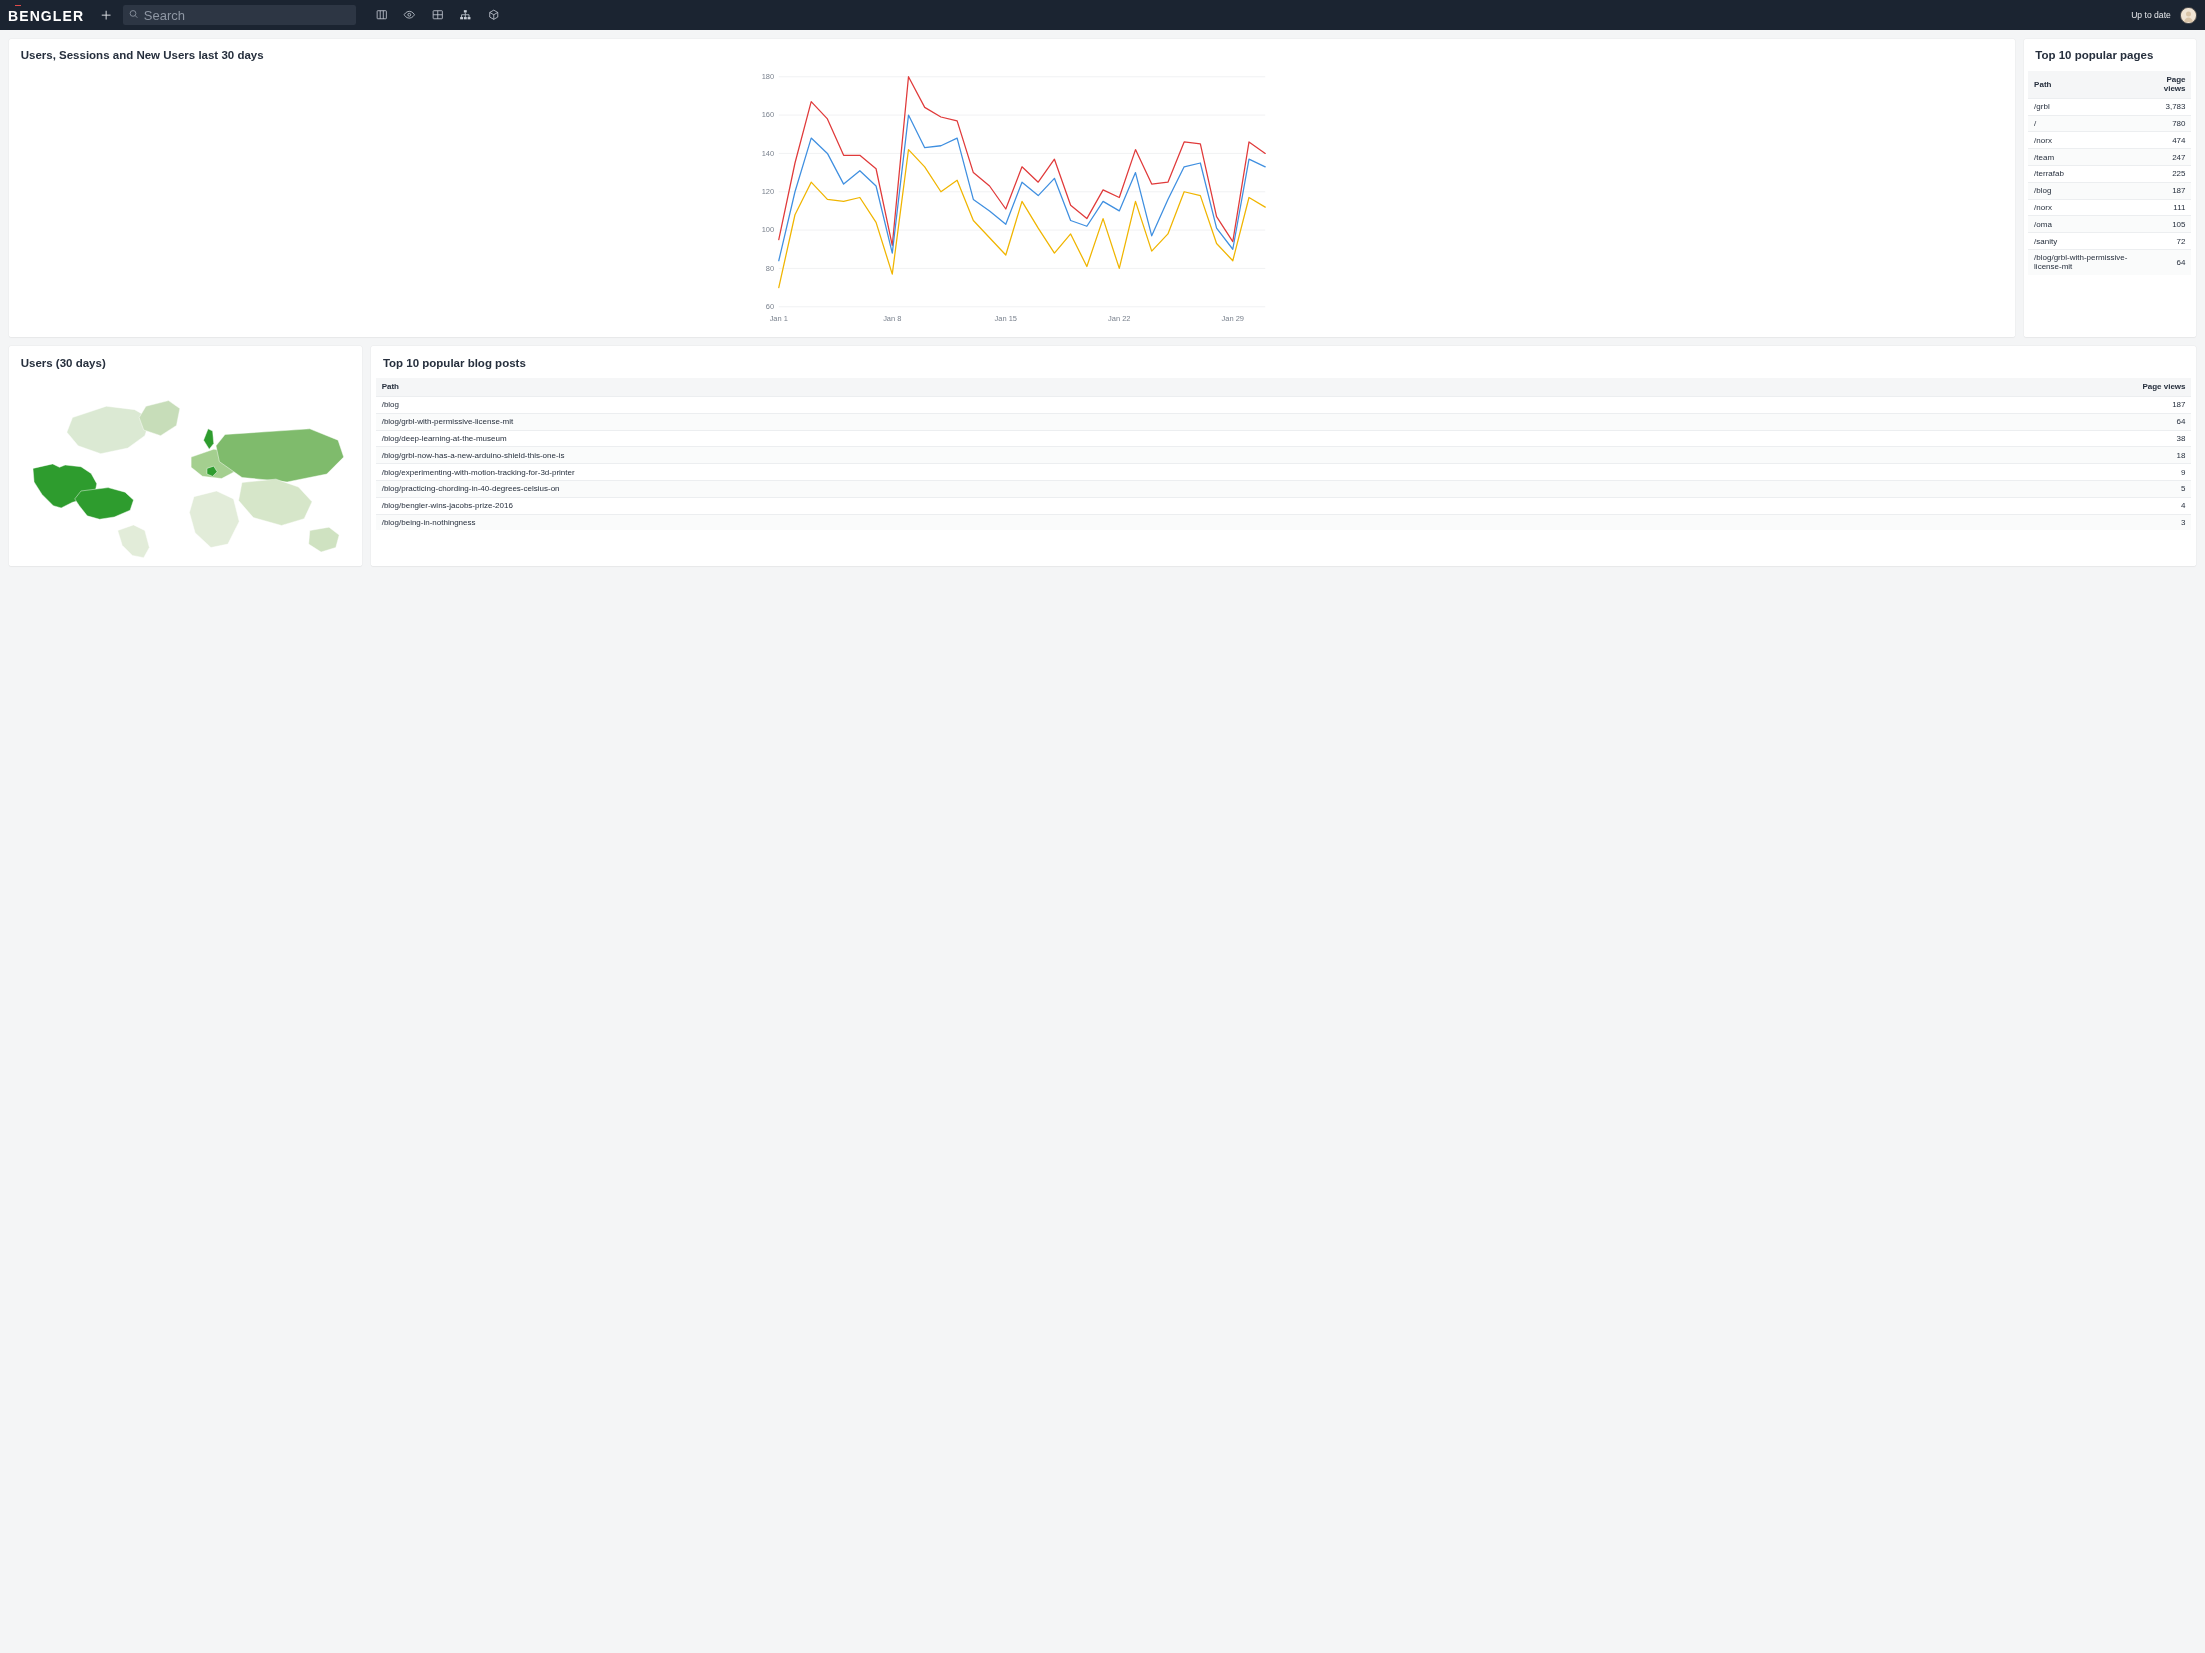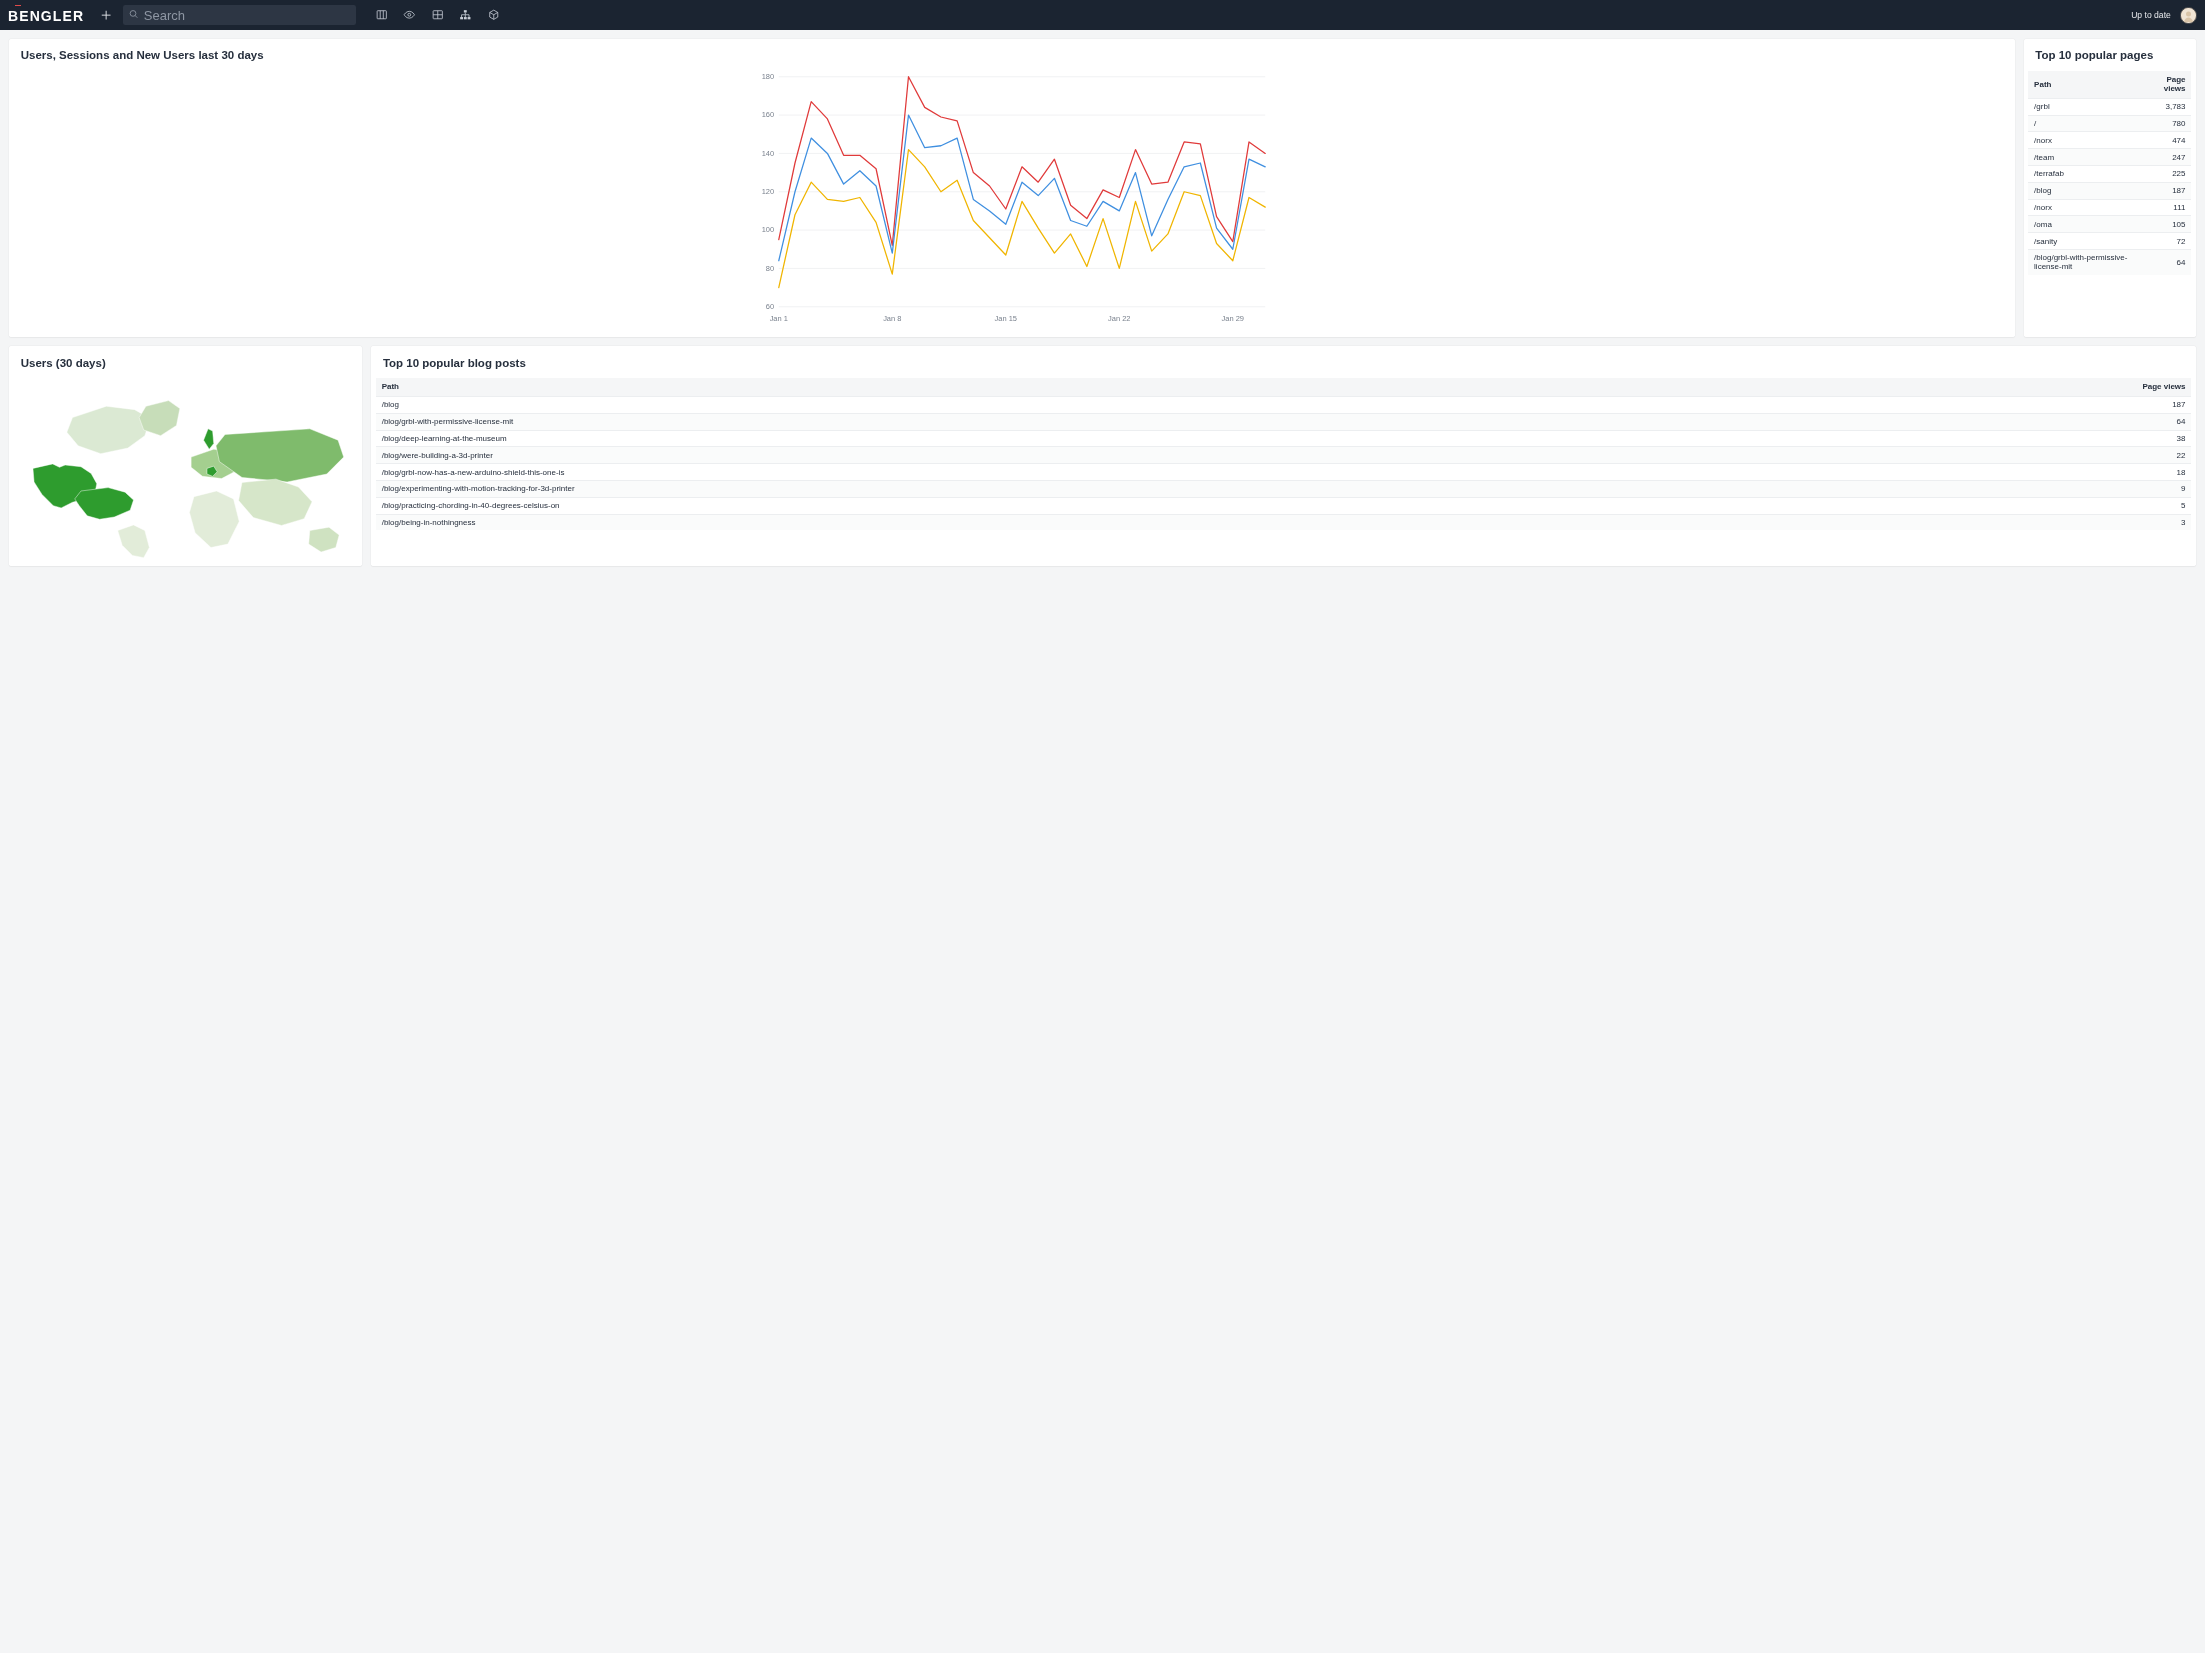--- a/index.html
+++ b/index.html
@@ -237,36 +237,36 @@
             </tr>
             <tr>
               <td>/blog/grbl-with-permissive-license-mit</td>
               <td>64</td>
             </tr>
             <tr>
               <td>/blog/deep-learning-at-the-museum</td>
               <td>38</td>
             </tr>
             <tr>
-              <td>/blog/were-building-a-3d-printer</td>
-              <td>22</td>
-            </tr>
-            <tr>
               <td>/blog/grbl-now-has-a-new-arduino-shield-this-one-is</td>
               <td>18</td>
             </tr>
             <tr>
               <td>/blog/experimenting-with-motion-tracking-for-3d-printer</td>
               <td>9</td>
             </tr>
             <tr>
               <td>/blog/practicing-chording-in-40-degrees-celsius-on</td>
               <td>5</td>
             </tr>
             <tr>
+              <td>/blog/bengler-wins-jacobs-prize-2016</td>
+              <td>4</td>
+            </tr>
+            <tr>
               <td>/blog/being-in-nothingness</td>
               <td>3</td>
             </tr>
           </tbody>
       </table>
     </div>
   </div>
 </div>
 
 

